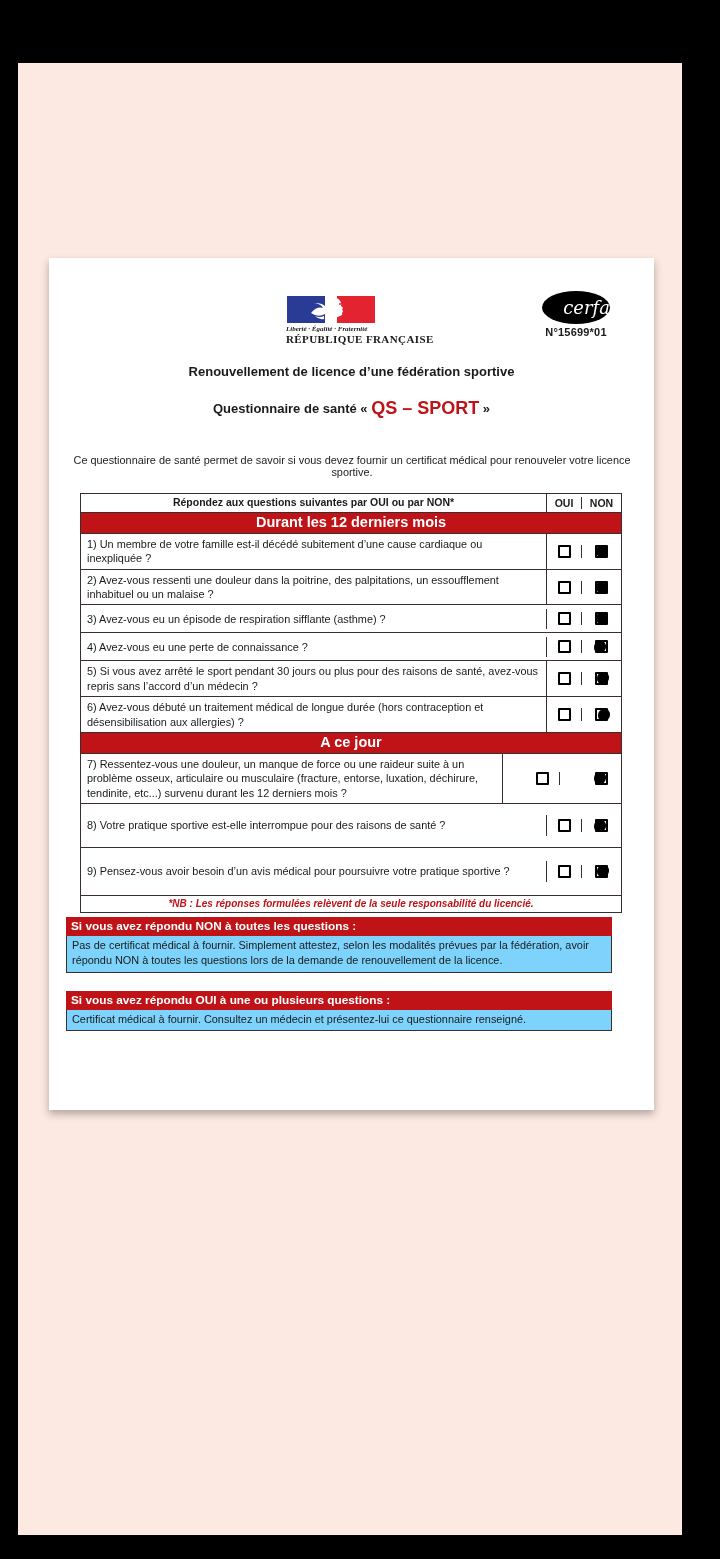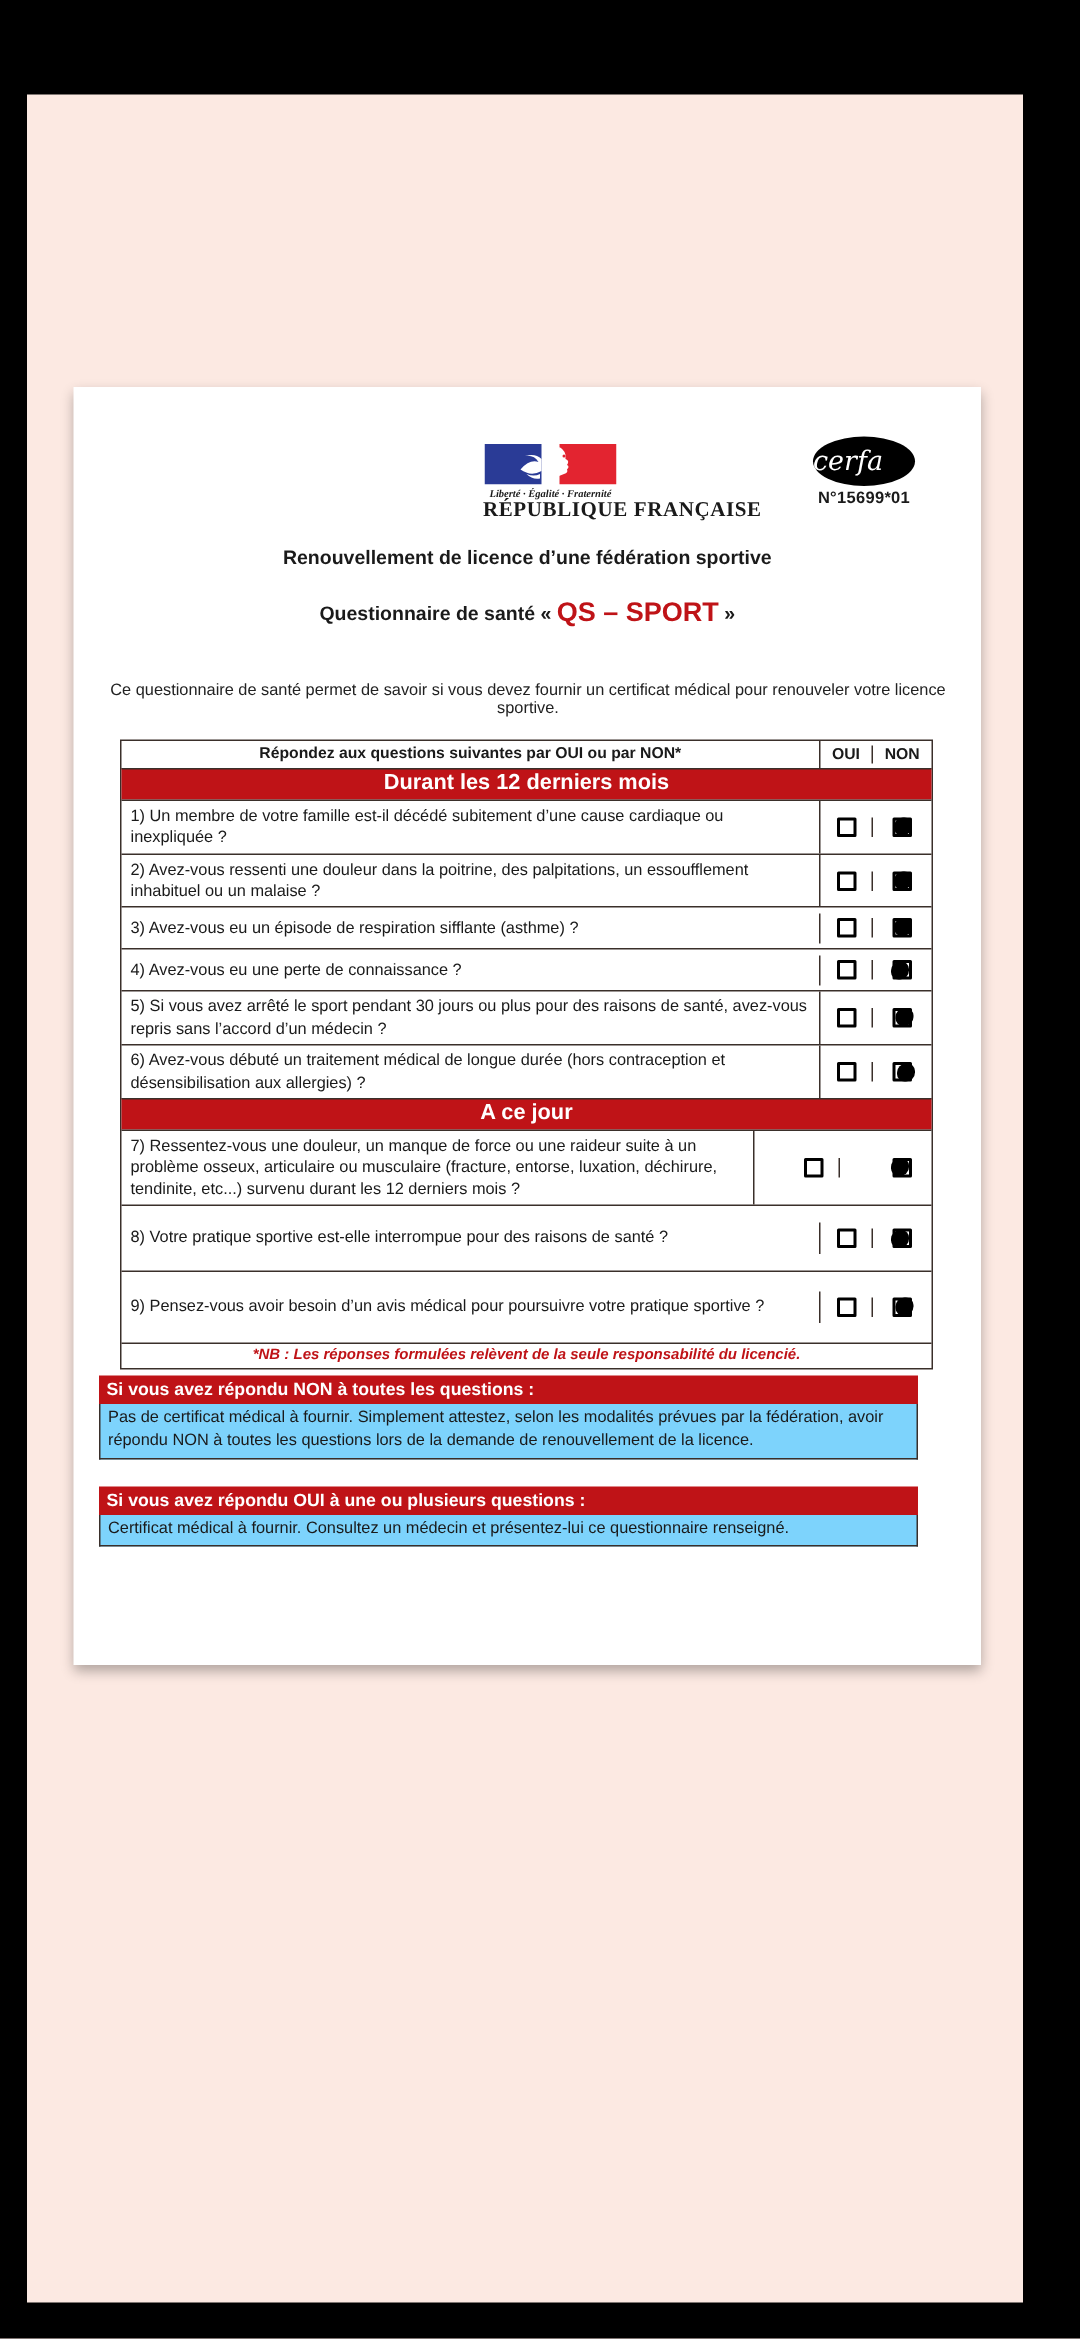--- a/index.html
+++ b/index.html
@@ -19,28 +19,28 @@
   .canvas{
     position:absolute;left:18px;top:63px;width:664px;height:1472px;
     background:var(--pink);
   }
   .sheet{
     position:absolute;left:31px;top:195px;width:605px;height:852px;
     background:#fff;
     box-shadow:0 4px 8px rgba(0,0,0,0.30);
   }
   
-  .marianne{position:absolute;left:273px;top:38px;width:90px;text-align:center;}
+  .marianne{position:absolute;left:237px;top:38px;width:90px;text-align:left;}
   .marianne svg{display:block;margin:0 auto;}
   .motto{font-family:"Liberation Serif",serif;font-style:italic;font-weight:bold;font-size:7px;margin-top:2px;white-space:nowrap;}
-  .republique{font-family:"Liberation Serif",serif;font-weight:bold;font-size:14px;letter-spacing:0.4px;white-space:nowrap;}
+  .republique{font-family:"Liberation Serif",serif;font-weight:bold;font-size:11px;letter-spacing:0.4px;white-space:nowrap;}
   .cerfa{position:absolute;left:486px;top:33px;width:82px;text-align:center;}
   .cerfa-ellipse{
     width:68px;height:33px;background:#000;border-radius:50%;
-    margin:0 auto;display:flex;align-items:center;justify-content:flex-start;
+    margin:0 auto;display:flex;align-items:center;justify-content:flex-end;
   }
   .cerfa-ellipse span{color:#fff;font-family:"DejaVu Serif",serif;font-style:italic;font-size:18px;line-height:1;}
   .cerfa-number{font-size:11px;font-weight:bold;margin-top:2px;letter-spacing:0.2px;}
   
   .title1{position:absolute;top:106px;left:0;width:100%;text-align:center;font-size:13px;font-weight:bold;}
   .title2{position:absolute;top:140px;left:0;width:100%;text-align:center;font-size:13px;font-weight:bold;}
   .title2 .hl{color:var(--accent);font-size:18px;vertical-align:-1px;}
   .intro{position:absolute;top:196px;left:16px;width:574px;text-align:center;font-size:10.9px;color:#222;}
   
   .qtable{position:absolute;left:31px;top:235px;width:542px;border:1px solid var(--line);background:#fff;}

